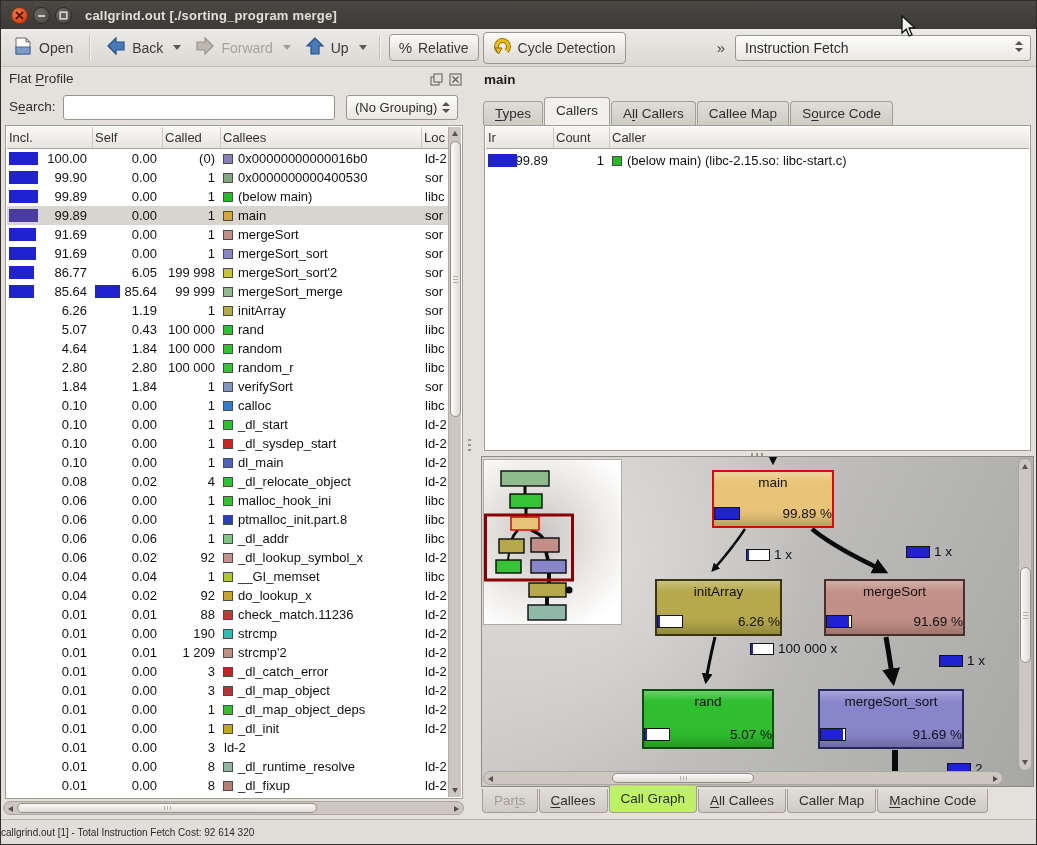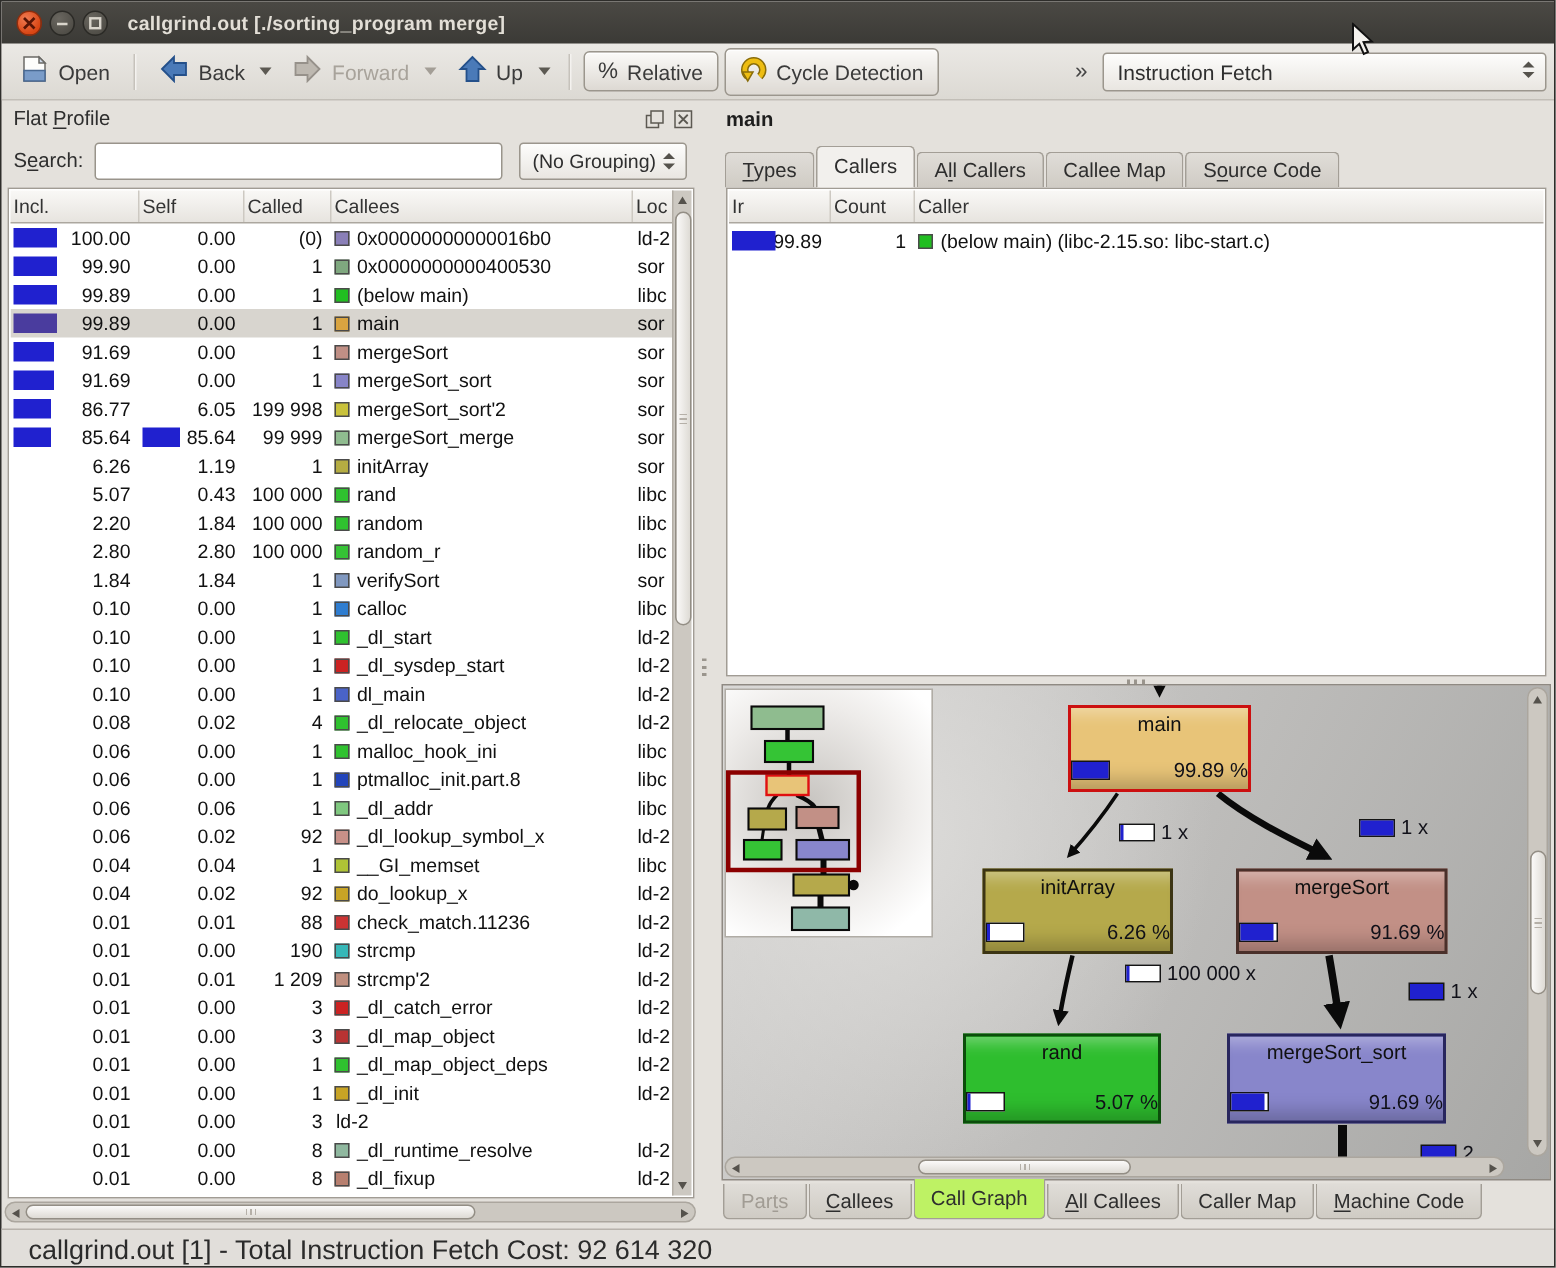--- a/index.html
+++ b/index.html
@@ -132,21 +132,21 @@
   .gpct, .gtext { font-size:13.5px; color:#101018; margin-left:4px; }
   .glabel { position:absolute; display:flex; align-items:center; white-space:nowrap; }
 
   #graph-vscroll { position:absolute; top:1px; right:1px; width:14px; height:313px; background:#ccc8c1;
      border:1px solid #aba69e; border-radius:7px; }
   #graph-hscroll { position:absolute; left:1px; bottom:1px; height:14px; width:520px; background:#ccc8c1;
      border:1px solid #aba69e; border-radius:7px; }
 
   
   #statusbar { position:absolute; left:0; top:818px; width:100%; height:27px; background:#e1deda;
-     border-top:1px solid #b7b2ab; font-size:18px; color:#2b2b2b; line-height:26px; padding-left:18px; }
+     border-top:1px solid #b7b2ab; font-size:10px; color:#2b2b2b; line-height:26px; padding-left:0; }
 
   #cursor { position:absolute; left:898px; top:14px; z-index:99; }
   u { text-decoration:underline; text-underline-offset:2px; }
 </style>
 </head>
 <body>
 
 <div id="win">
 
   <div id="toolbar">
@@ -335,21 +335,21 @@
               <div class="fc loc w-loc">sor</div>
             </div>
             <div class="fp-row">
               <div class="fc numc w-incl">5.07</div>
               <div class="fc numc w-self">0.43</div>
               <div class="fc numc w-called">100 000</div>
               <div class="fc w-fn"><i class="sq" style="background:#2fc22f"></i>rand</div>
               <div class="fc loc w-loc">libc</div>
             </div>
             <div class="fp-row">
-              <div class="fc numc w-incl">2.20</div>
+              <div class="fc numc w-incl">4.64</div>
               <div class="fc numc w-self">1.84</div>
               <div class="fc numc w-called">100 000</div>
               <div class="fc w-fn"><i class="sq" style="background:#2fc22f"></i>random</div>
               <div class="fc loc w-loc">libc</div>
             </div>
             <div class="fp-row">
               <div class="fc numc w-incl">2.80</div>
               <div class="fc numc w-self">2.80</div>
               <div class="fc numc w-called">100 000</div>
               <div class="fc w-fn"><i class="sq" style="background:#35c435"></i>random_r</div>

